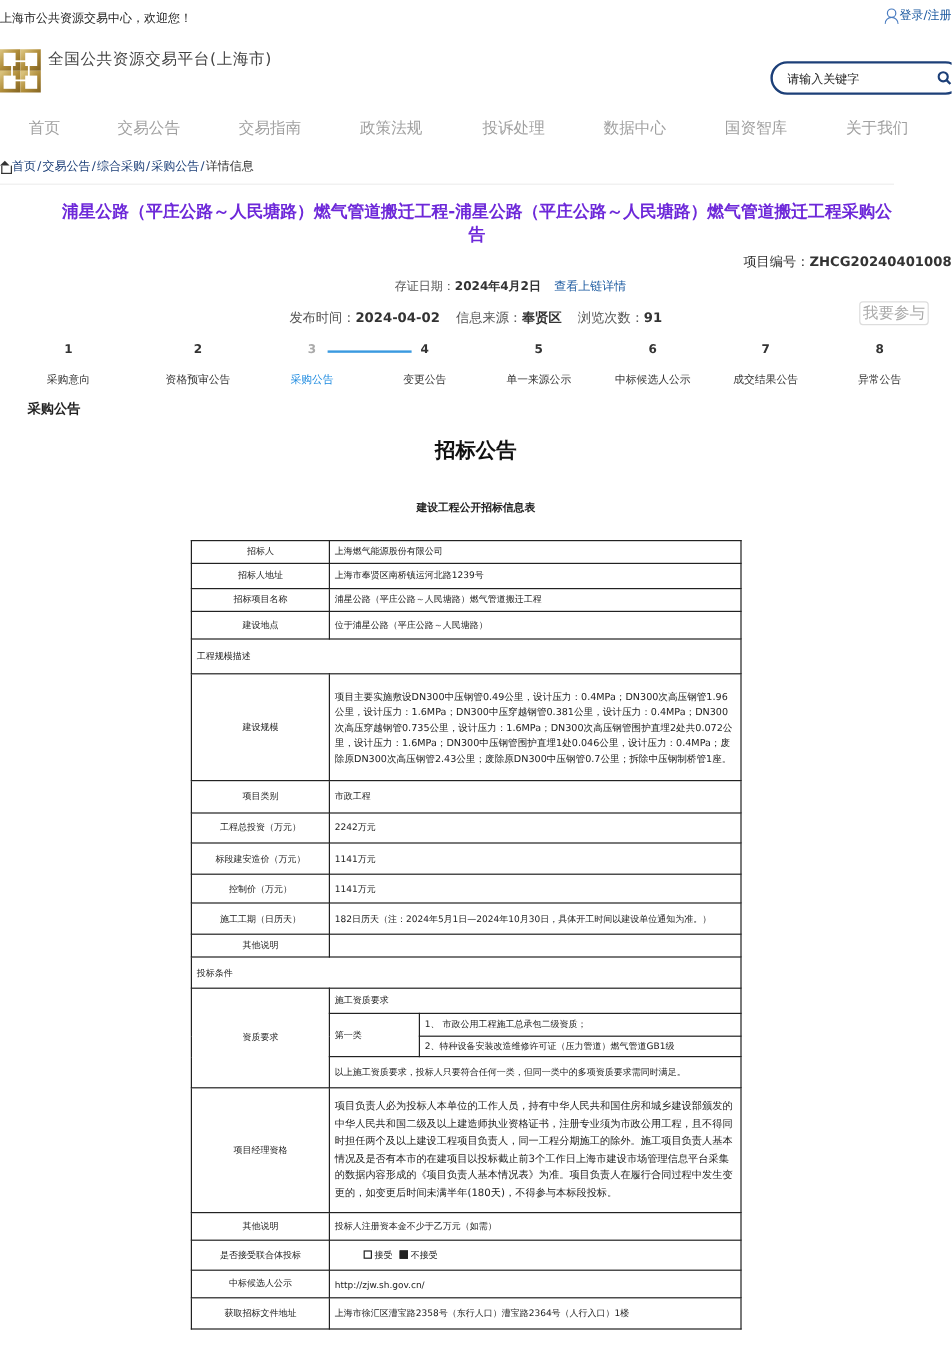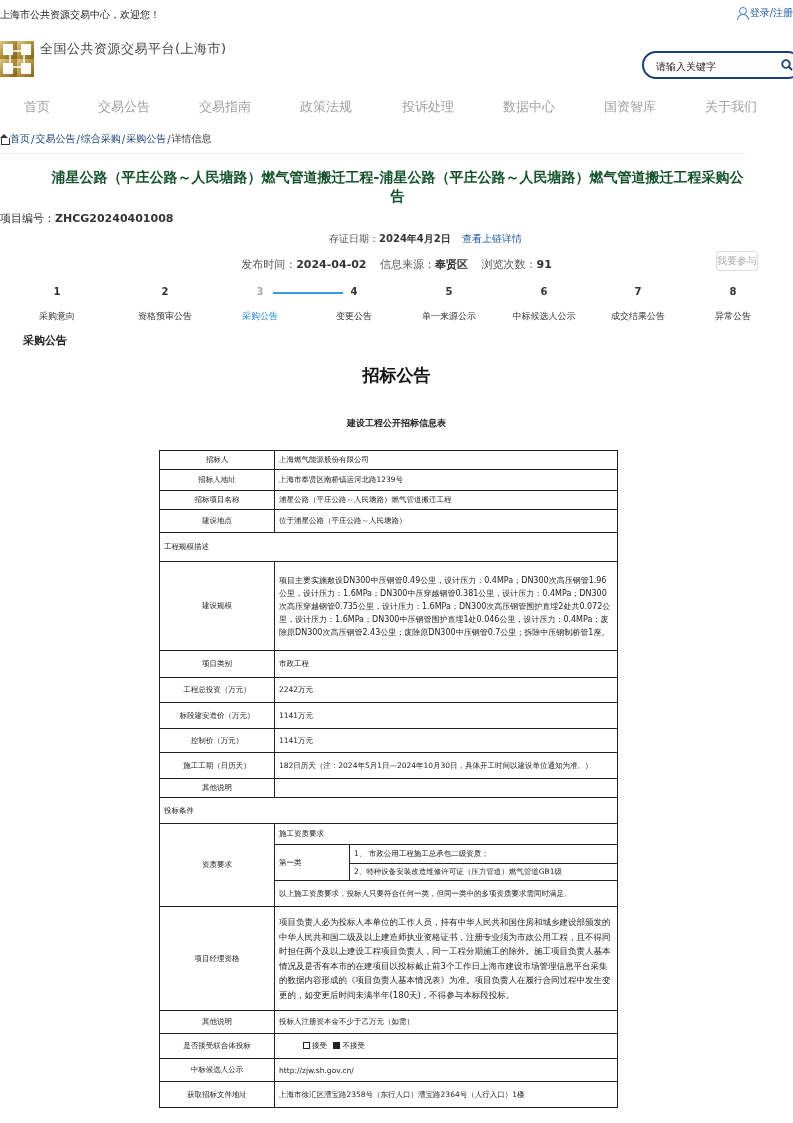--- a/index.html
+++ b/index.html
@@ -26,30 +26,30 @@
 
   .breadcrumb { position: absolute; left: 0; top: 132px; font-size: 10px; color: #1c3f78; display: flex; align-items: center; white-space: nowrap; }
   .breadcrumb .home-icon { width: 9px; height: 10px; position: relative; display: inline-block; margin-right: 1px; }
   .breadcrumb .home-icon::before { content: ""; position: absolute; left: 0; top: 0; width: 0; height: 0; border-left: 4.5px solid transparent; border-right: 4.5px solid transparent; border-bottom: 4px solid #333; }
   .breadcrumb .home-icon::after { content: ""; position: absolute; left: 1px; top: 4px; width: 7px; height: 6px; border: 1px solid #333; border-top: none; }
   .breadcrumb .crumb { color: #1c3f78; }
   .breadcrumb .sep { margin: 0 1px; color: #1c3f78; }
   .breadcrumb .crumb.current { color: #333; }
   .divider { position: absolute; left: 0; top: 153px; width: 745px; height: 1px; background: #eee; }
 
-  .title { position: absolute; left: 45px; top: 168px; width: 705px; text-align: center; font-size: 14px; font-weight: bold; line-height: 19px; color: #14532d; }
-  .proj-no { position: absolute; left: 0; top: 211px; width: 793px; text-align: left; font-size: 11px; color: #333; }
+  .title { position: absolute; left: 45px; top: 168px; width: 705px; text-align: center; font-size: 14px; font-weight: bold; line-height: 19px; color: #6d28d9; }
+  .proj-no { position: absolute; left: 0; top: 211px; width: 793px; text-align: right; font-size: 11px; color: #333; }
   .proj-no b { font-weight: bold; }
   .cert { position: absolute; left: 0; top: 232px; width: 793px; text-align: center; font-size: 10px; color: #555; margin-left: 29px; }
   .cert b { color: #333; }
   .cert .chain-link { color: #1c5aa0; margin-left: 8px; text-decoration: none; }
   .meta { position: absolute; left: 0; top: 257px; width: 793px; text-align: center; font-size: 11px; color: #555; }
   .meta b { color: #333; }
   .meta span.gap { display: inline-block; width: 10px; }
-  .join-btn { position: absolute; left: 716px; top: 251px; width: 42px; height: 20px; border: 1px solid #ddd; border-radius: 3px; font-size: 10px; color: #aaa; background: #fff; display: flex; align-items: center; justify-content: center; font-family: "DejaVu Sans", sans-serif; }
+  .join-btn { position: absolute; left: 716px; top: 251px; width: 58px; height: 20px; border: 1px solid #ddd; border-radius: 3px; font-size: 13px; color: #aaa; background: #fff; display: flex; align-items: center; justify-content: center; font-family: "DejaVu Sans", sans-serif; }
 
   .steps { position: absolute; left: 0; top: 286px; width: 793px; height: 40px; }
   .step { position: absolute; top: 0; width: 100px; text-align: center; }
   .step .num { font-size: 10px; font-weight: bold; color: #333; height: 14px; }
   .step .lbl { font-size: 9px; color: #333; margin-top: 10px; white-space: nowrap; }
   .step.active .num { color: #aaa; }
   .step.active .lbl { color: #1c8ae0; }
   .step-line { position: absolute; left: 273px; top: 6px; width: 70px; height: 2px; background: #3a9ae0; }
 
   .section-label { position: absolute; left: 23px; top: 333px; font-size: 11px; font-weight: bold; color: #222; }

